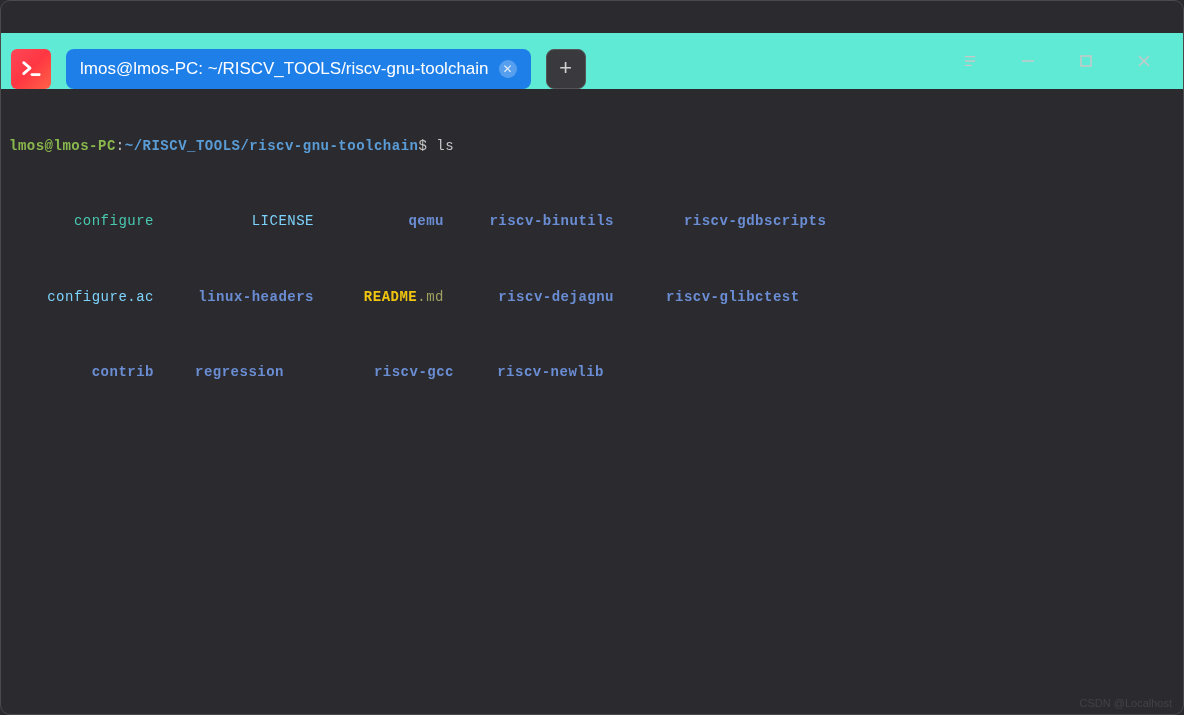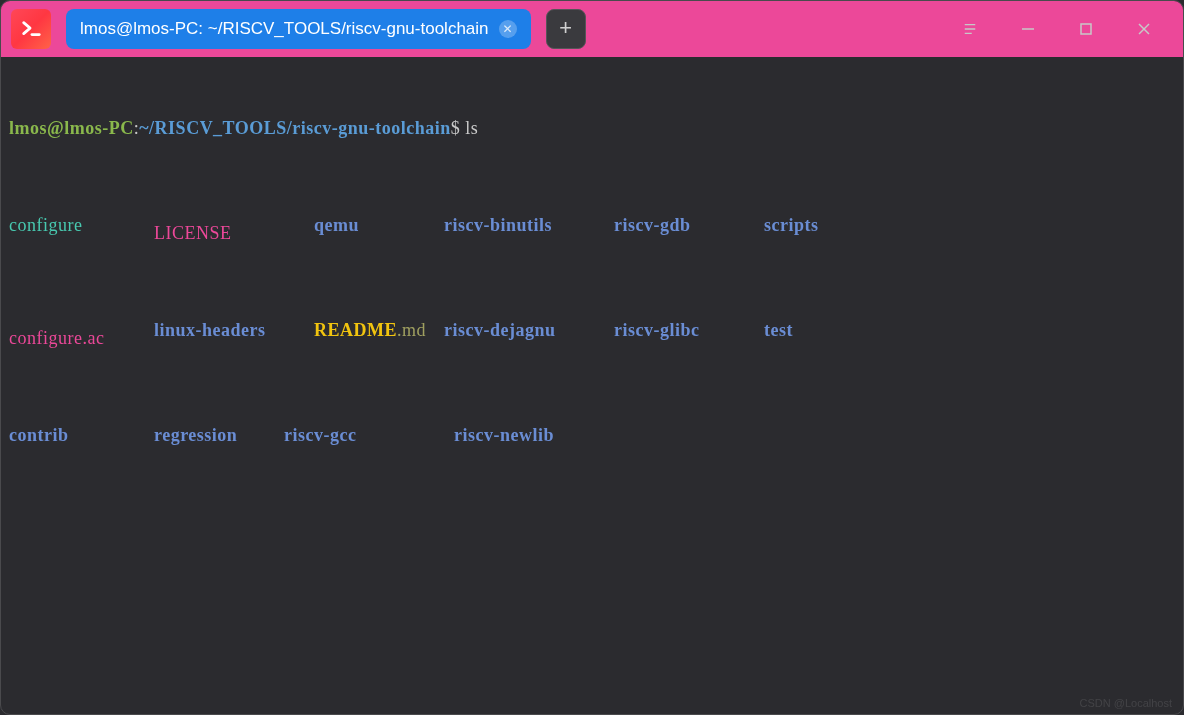--- a/index.html
+++ b/index.html
@@ -18,25 +18,26 @@
     .window {
       width: 100%;
       height: 100%;
       background: #2b2b2f;
       border-radius: 10px;
       overflow: hidden;
       border: 1px solid #4a4a4d;
     }
     .title-bar {
       height: 56px;
-      background: #ec4899;
-      display: flex;
-      align-items: center;
+      background: #5eead4;
+      display: flex;
+      align-items: flex-end;
       padding: 0 10px;
       gap: 15px;
+      margin-top: 32px;
     }
     .app-icon {
       width: 40px;
       height: 40px;
       background: linear-gradient(135deg, #ff4757 0%, #ff3742 50%, #ff6348 100%);
       border-radius: 6px;
       display: flex;
       align-items: center;
       justify-content: center;
       color: white;
@@ -104,45 +105,46 @@
     .hamburger {
       width: 58px;
       height: 56px;
       display: flex;
       align-items: center;
       justify-content: center;
       color: #c8c8c8;
     }
     .terminal {
       padding: 10px 8px;
-      font-size: 18px;
+      font-size: 14px;
       line-height: 1.35;
       letter-spacing: 0.5px;
       white-space: pre;
-      font-family: Liberation Serif, serif;
+      font-family: Liberation Mono, monospace;
     }
     .prompt-user { color: #8ab84c; font-weight: bold; }
     .prompt-colon { color: #c8c8c8; }
     .prompt-path { color: #5a9cd6; font-weight: bold; }
     .prompt-dollar { color: #c8c8c8; }
     .cmd { color: #c8c8c8; }
     .ls-row {
       display: flex;
     }
     .ls-col {
       flex-shrink: 0;
+      text-align: right;
     }
     .c1 { width: 145px; }
     .c2 { width: 160px; }
     .c3 { width: 130px; }
     .c4 { width: 170px; }
     .c5 { width: 150px; }
     .c6 { width: auto; }
     .f-exec { color: #48c9b0; }
-    .f-red { color: #ec4899; margin-top: 8px; }
+    .f-red { color: #7dd3fc; }
     .f-dir { color: #6a8dd4; font-weight: bold; }
     .f-gray { color: #8a8a8a; }
     .f-yellow { color: #f1c40f; font-weight: bold; }
     .f-yellow-ext { color: #a0a060; font-weight: normal; }
     .watermark {
       position: absolute;
       bottom: 6px;
       right: 12px;
       color: rgba(200,200,200,0.15);
       font-size: 11px;

